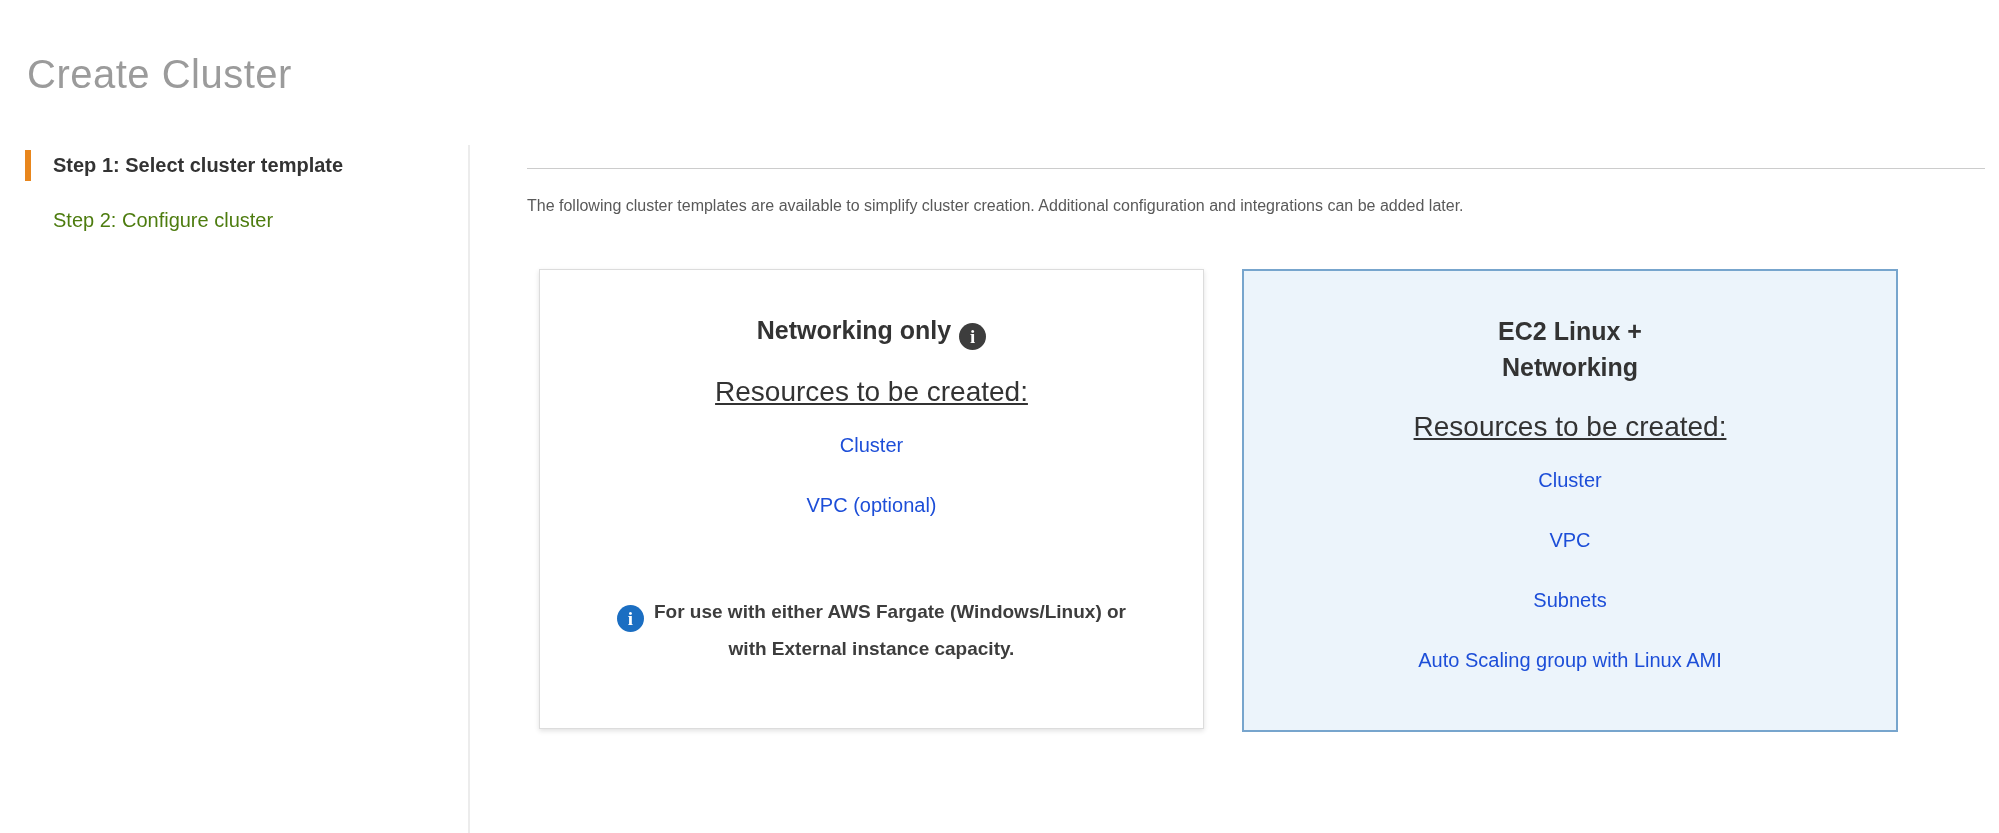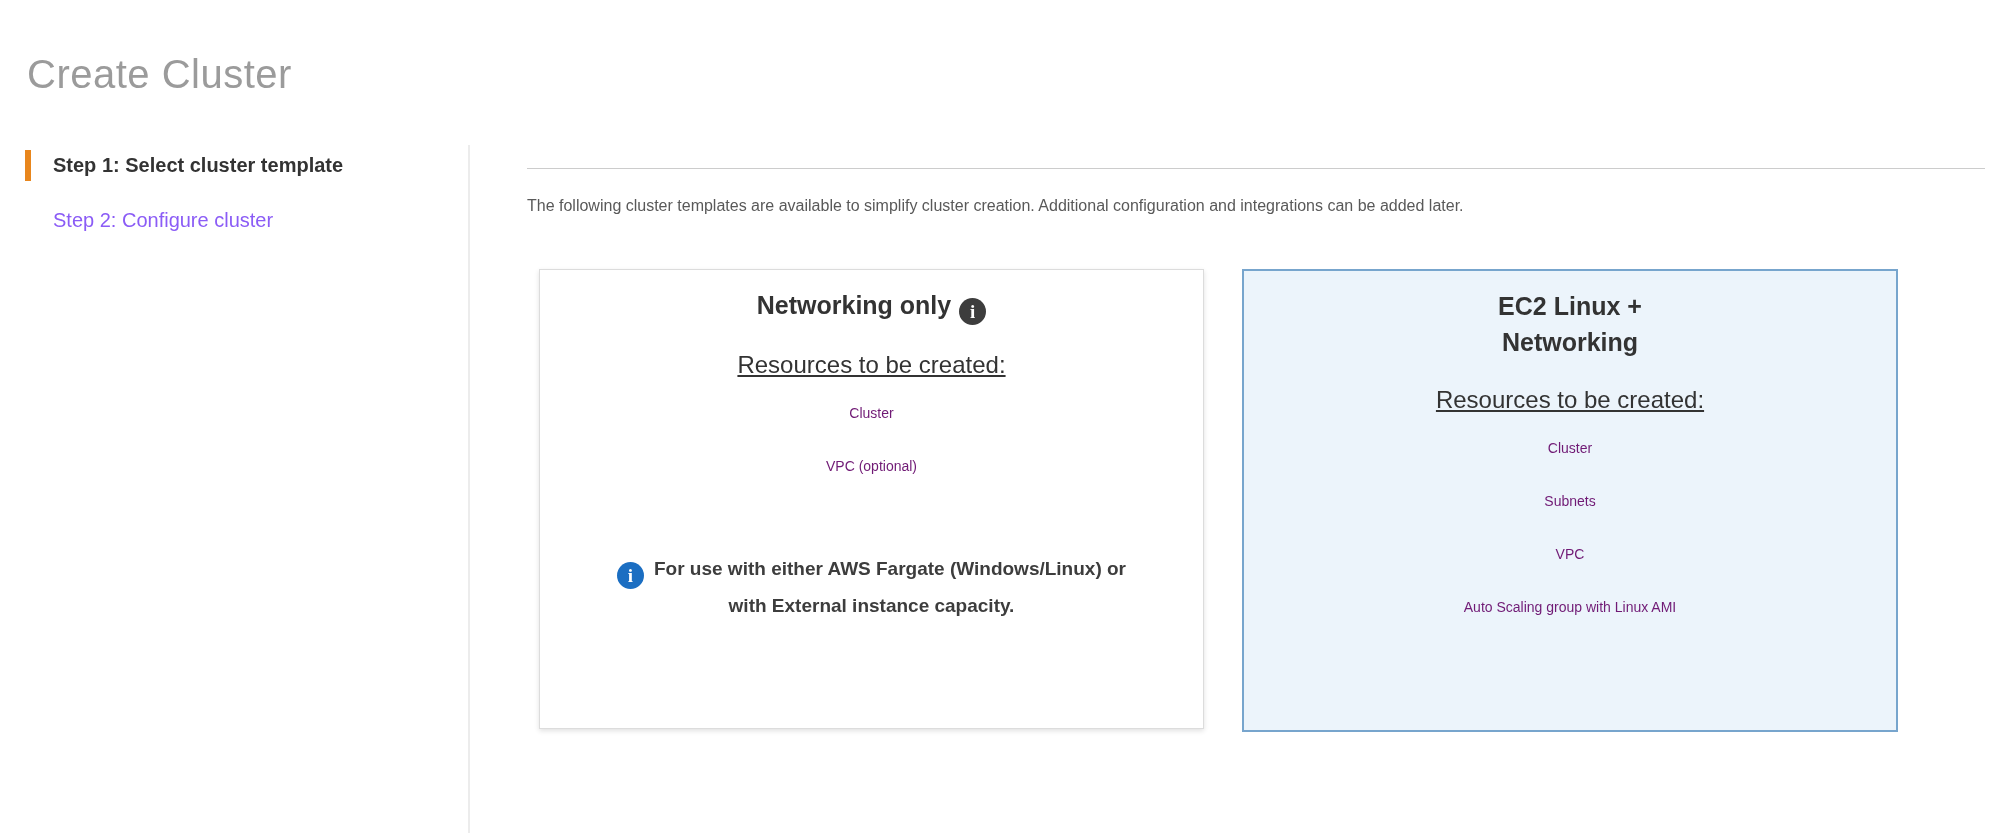--- a/index.html
+++ b/index.html
@@ -23,21 +23,21 @@
   }
 
   
   .steps-nav {
     position: absolute;
     left: 25px; top: 150px;
     width: 420px;
   }
   .step-item {
     font-size: 20px;
-    color: #8b5cf6;
+    color: #4d7c0f;
     padding: 4px 0 4px 22px;
     margin-bottom: 24px;
     border-left: 6px solid transparent;
     cursor: pointer;
   }
   .step-item.active {
     font-weight: 700;
     color: #333;
     border-left-color: #e8861d;
   }
@@ -82,21 +82,21 @@
     margin-left: 12px;
     gap: 38px;
     align-items: flex-start;
   }
   .template-card {
     width: 665px;
     height: 460px;
     background: #ffffff;
     border: 1px solid #dcdcdc;
     box-shadow: 0 2px 5px rgba(0,0,0,0.12);
-    padding: 17px 24px;
+    padding: 42px 24px;
     text-align: center;
     cursor: pointer;
   }
   .template-card.selected {
     width: 656px;
     height: 463px;
     background: #ecf4fb;
     border: 2px solid #77a5cd;
     box-shadow: none;
   }
@@ -124,28 +124,28 @@
     line-height: 1;
   }
   .info-icon.blue {
     background: #1b6ec2;
     margin-left: 0;
     margin-right: 10px;
     vertical-align: -7px;
     flex: none;
   }
   .card-resources-label {
-    font-size: 24px;
+    font-size: 28px;
     color: #333;
     text-decoration: underline;
     margin-bottom: 26px;
   }
   .card-resource {
-    font-size: 14px;
-    color: #701a75;
+    font-size: 20px;
+    color: #1d4ed8;
     margin-bottom: 37px;
   }
   .card-note {
     margin: 78px auto 0;
     max-width: 545px;
     font-size: 19px;
     font-weight: 700;
     color: #3d3d3d;
     line-height: 1.75;
     text-align: center;
@@ -178,19 +178,19 @@
       <div class="card-resource">VPC (optional)</div>
       <div class="card-note">
         <span class="info-icon blue">i</span><span>For use with either AWS Fargate (Windows/Linux) or with External instance capacity.</span>
       </div>
     </div>
 
     <div class="template-card selected">
       <div class="card-title">EC2 Linux + Networking</div>
       <div class="card-resources-label">Resources to be created:</div>
       <div class="card-resource">Cluster</div>
+      <div class="card-resource">VPC</div>
       <div class="card-resource">Subnets</div>
-      <div class="card-resource">VPC</div>
       <div class="card-resource">Auto Scaling group with Linux AMI</div>
     </div>
 
   </div>
 </main>
 
 </body></html>

